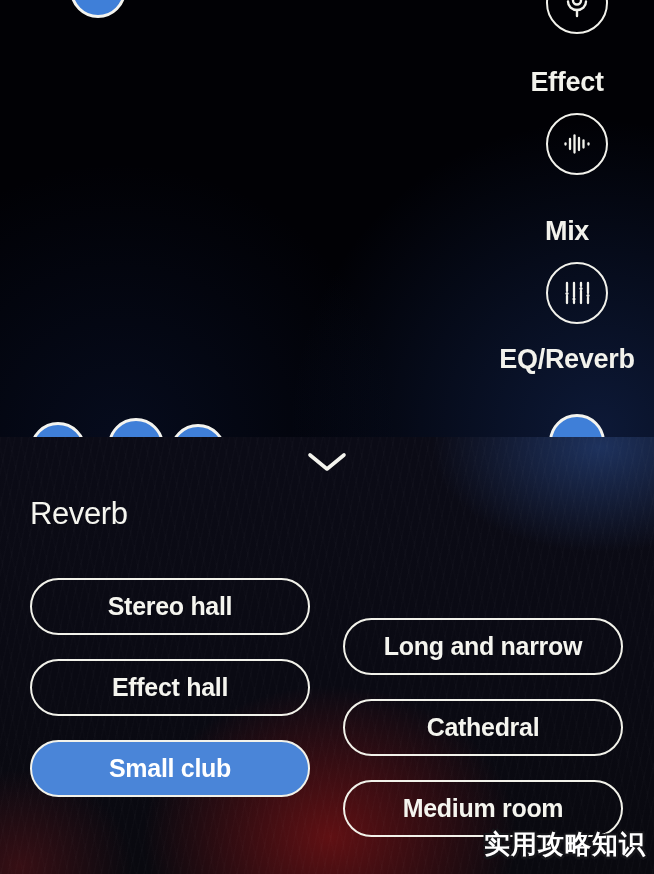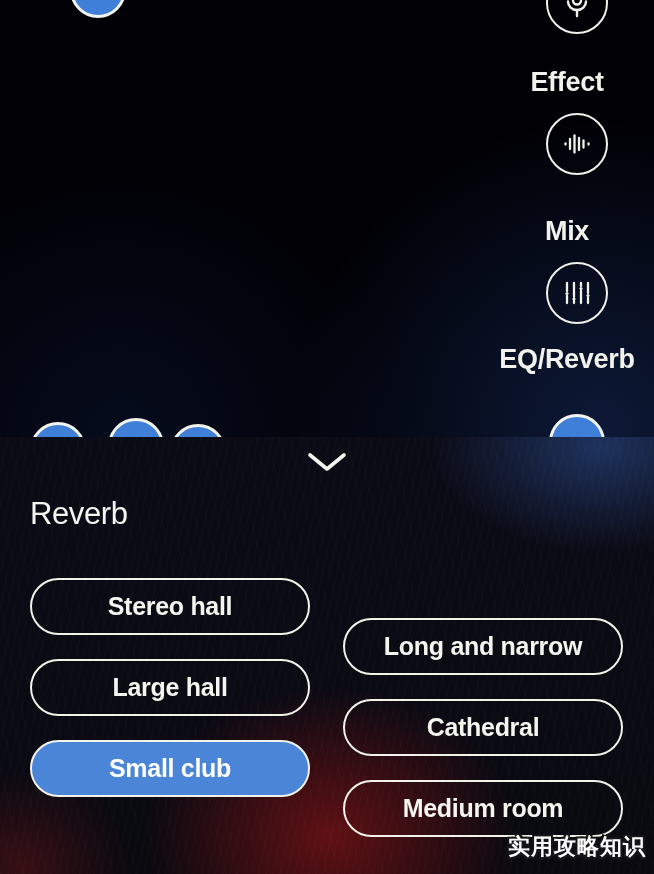--- a/index.html
+++ b/index.html
@@ -165,21 +165,21 @@
     background: #4a85d8;
     color: #ffffff;
   }
 
   
   #watermark {
     position: absolute;
     right: 8px;
     bottom: 12px;
     font-family: Liberation Sans, sans-serif;
-    font-size: 22px;
+    font-size: 26px;
     font-weight: 700;
     color: #ffffff;
     letter-spacing: 1px;
     text-shadow:
       -2px -2px 0 #16161a,
        2px -2px 0 #16161a,
       -2px  2px 0 #16161a,
        2px  2px 0 #16161a,
        0px  3px 0 #16161a;
     white-space: nowrap;
@@ -263,21 +263,21 @@
         <svg width="42" height="24" viewBox="0 0 42 24" fill="none">
           <path d="M4 5 L21 19 L38 5" stroke="#f4f4ee" stroke-width="3.6" stroke-linecap="round" stroke-linejoin="round"></path>
         </svg>
       </span>
     </div>
 
     <div id="sheet-title">Reverb</div>
 
     <div class="preset-col" id="col-left">
       <button class="preset-btn">Stereo hall</button>
-      <button class="preset-btn">Large hall</button>
+      <button class="preset-btn">Effect hall</button>
       <button class="preset-btn selected">Small club</button>
     </div>
 
     <div class="preset-col" id="col-right">
       <button class="preset-btn">Long and narrow</button>
       <button class="preset-btn">Cathedral</button>
       <button class="preset-btn">Medium room</button>
     </div>
   </div>
 

